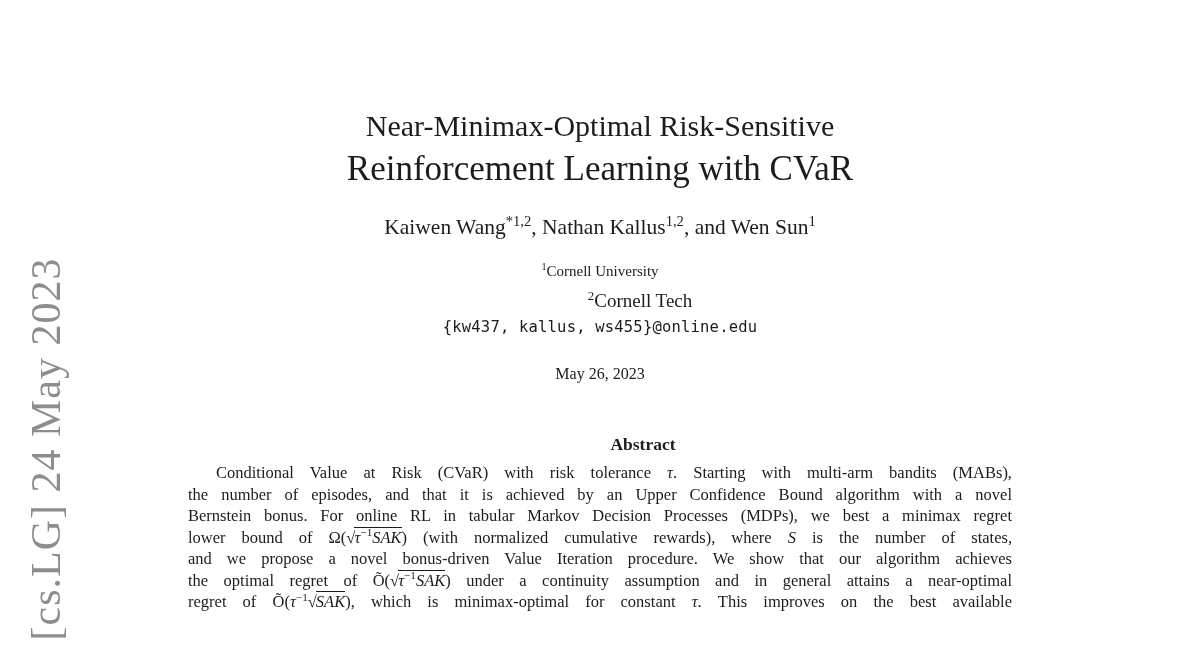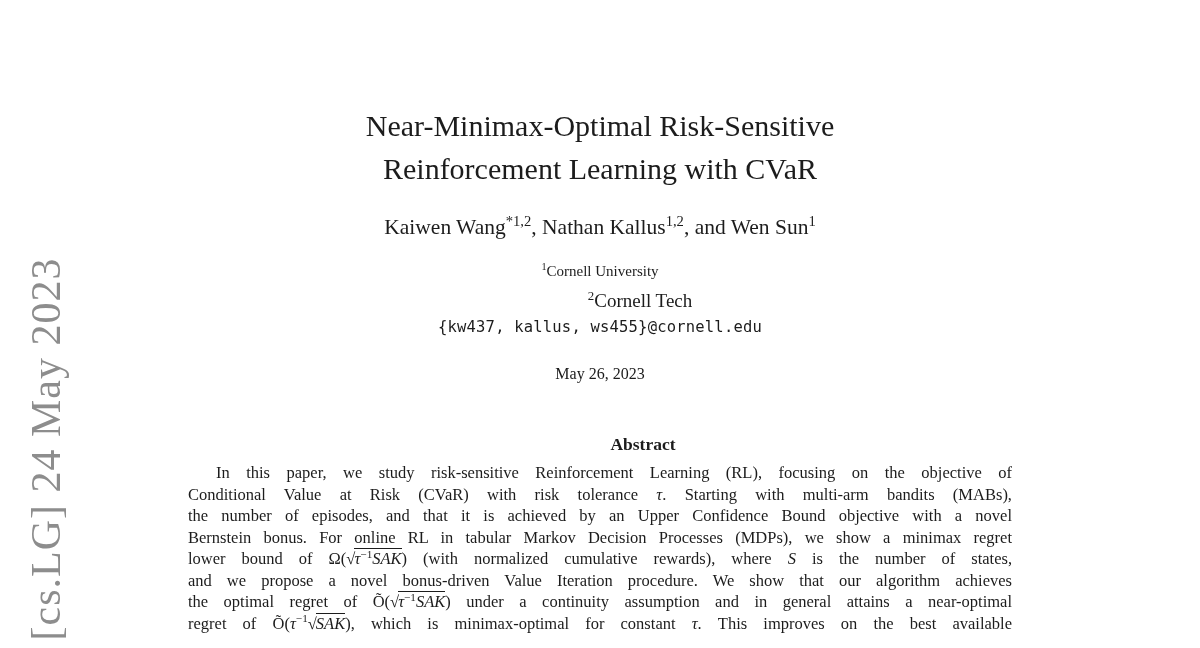--- a/index.html
+++ b/index.html
@@ -22,21 +22,21 @@
     white-space: nowrap;
     font-size: 42px;
     letter-spacing: 1px;
     color: #8d8d8d;
     font-family: "Liberation Serif", "DejaVu Serif", serif;
   }
 
   .centered { position: absolute; left: 0; width: 1200px; text-align: center; }
 
   .title-line1 { top: 108px; font-size: 30px; line-height: 36px; }
-  .title-line2 { top: 151px; font-size: 30px; line-height: 36px; font-family: Liberation Serif, serif; }
+  .title-line2 { top: 151px; font-size: 35px; line-height: 36px; font-family: Liberation Serif, serif; }
   .authors     { top: 215px; font-size: 21.5px; }
   .affil1      { top: 263px; font-size: 15px; }
   .affil2      { top: 290px; font-size: 19px; padding-left: 40px; }
   .email       { top: 318px; font-size: 15.5px; font-family: "DejaVu Sans Mono", "Liberation Mono", monospace; letter-spacing: 0.2px; }
   .date        { top: 365px; font-size: 16px; }
   .abs-heading { top: 434px; font-size: 17.5px; font-weight: bold; margin-left: 43px; }
 
   .abs-body {
     position: absolute;
     top: 462px; left: 188px; width: 824px;
@@ -61,30 +61,29 @@
   <div class="centered title-line1">Near-Minimax-Optimal Risk-Sensitive</div>
 
   <div class="centered title-line2">Reinforcement Learning with CVaR</div>
 
   <div class="centered authors">Kaiwen Wang<sup>*1,2</sup>, Nathan Kallus<sup>1,2</sup>, and Wen Sun<sup>1</sup></div>
 
   <div class="centered affil1"><sup>1</sup>Cornell University</div>
 
   <div class="centered affil2"><sup>2</sup>Cornell Tech</div>
 
-  <div class="centered email">{kw437, kallus, ws455}@cornell.edu</div>
+  <div class="centered email">{kw437, kallus, ws455}@online.edu</div>
 
   <div class="centered date">May 26, 2023</div>
 
   <div class="centered abs-heading">Abstract</div>
 
   <div class="abs-body">
-      <div class="abs-line">In this paper, we study risk-sensitive Reinforcement Learning (RL), focusing on the objective of</div>
       <div class="abs-line">Conditional Value at Risk (CVaR) with risk tolerance <i>τ</i>. Starting with multi-arm bandits (MABs),</div>
-      <div class="abs-line">the number of episodes, and that it is achieved by an Upper Confidence Bound objective with a novel</div>
-      <div class="abs-line">Bernstein bonus. For online RL in tabular Markov Decision Processes (MDPs), we show a minimax regret</div>
+      <div class="abs-line">the number of episodes, and that it is achieved by an Upper Confidence Bound algorithm with a novel</div>
+      <div class="abs-line">Bernstein bonus. For online RL in tabular Markov Decision Processes (MDPs), we best a minimax regret</div>
       <div class="abs-line">lower bound of Ω(<span class="sqrt">√</span><span class="rad"><i>τ</i><sup>−1</sup><i>SAK</i></span>) (with normalized cumulative rewards), where <i>S</i> is the number of states,</div>
       <div class="abs-line">and we propose a novel bonus-driven Value Iteration procedure. We show that our algorithm achieves</div>
       <div class="abs-line">the optimal regret of <span class="otilde">Õ</span>(<span class="sqrt">√</span><span class="rad"><i>τ</i><sup>−1</sup><i>SAK</i></span>) under a continuity assumption and in general attains a near-optimal</div>
       <div class="abs-line">regret of <span class="otilde">Õ</span>(<i>τ</i><sup>−1</sup><span class="sqrt">√</span><span class="rad"><i>SAK</i></span>), which is minimax-optimal for constant <i>τ</i>. This improves on the best available</div>
     </div>
 
 </div>
 
 </body></html>

